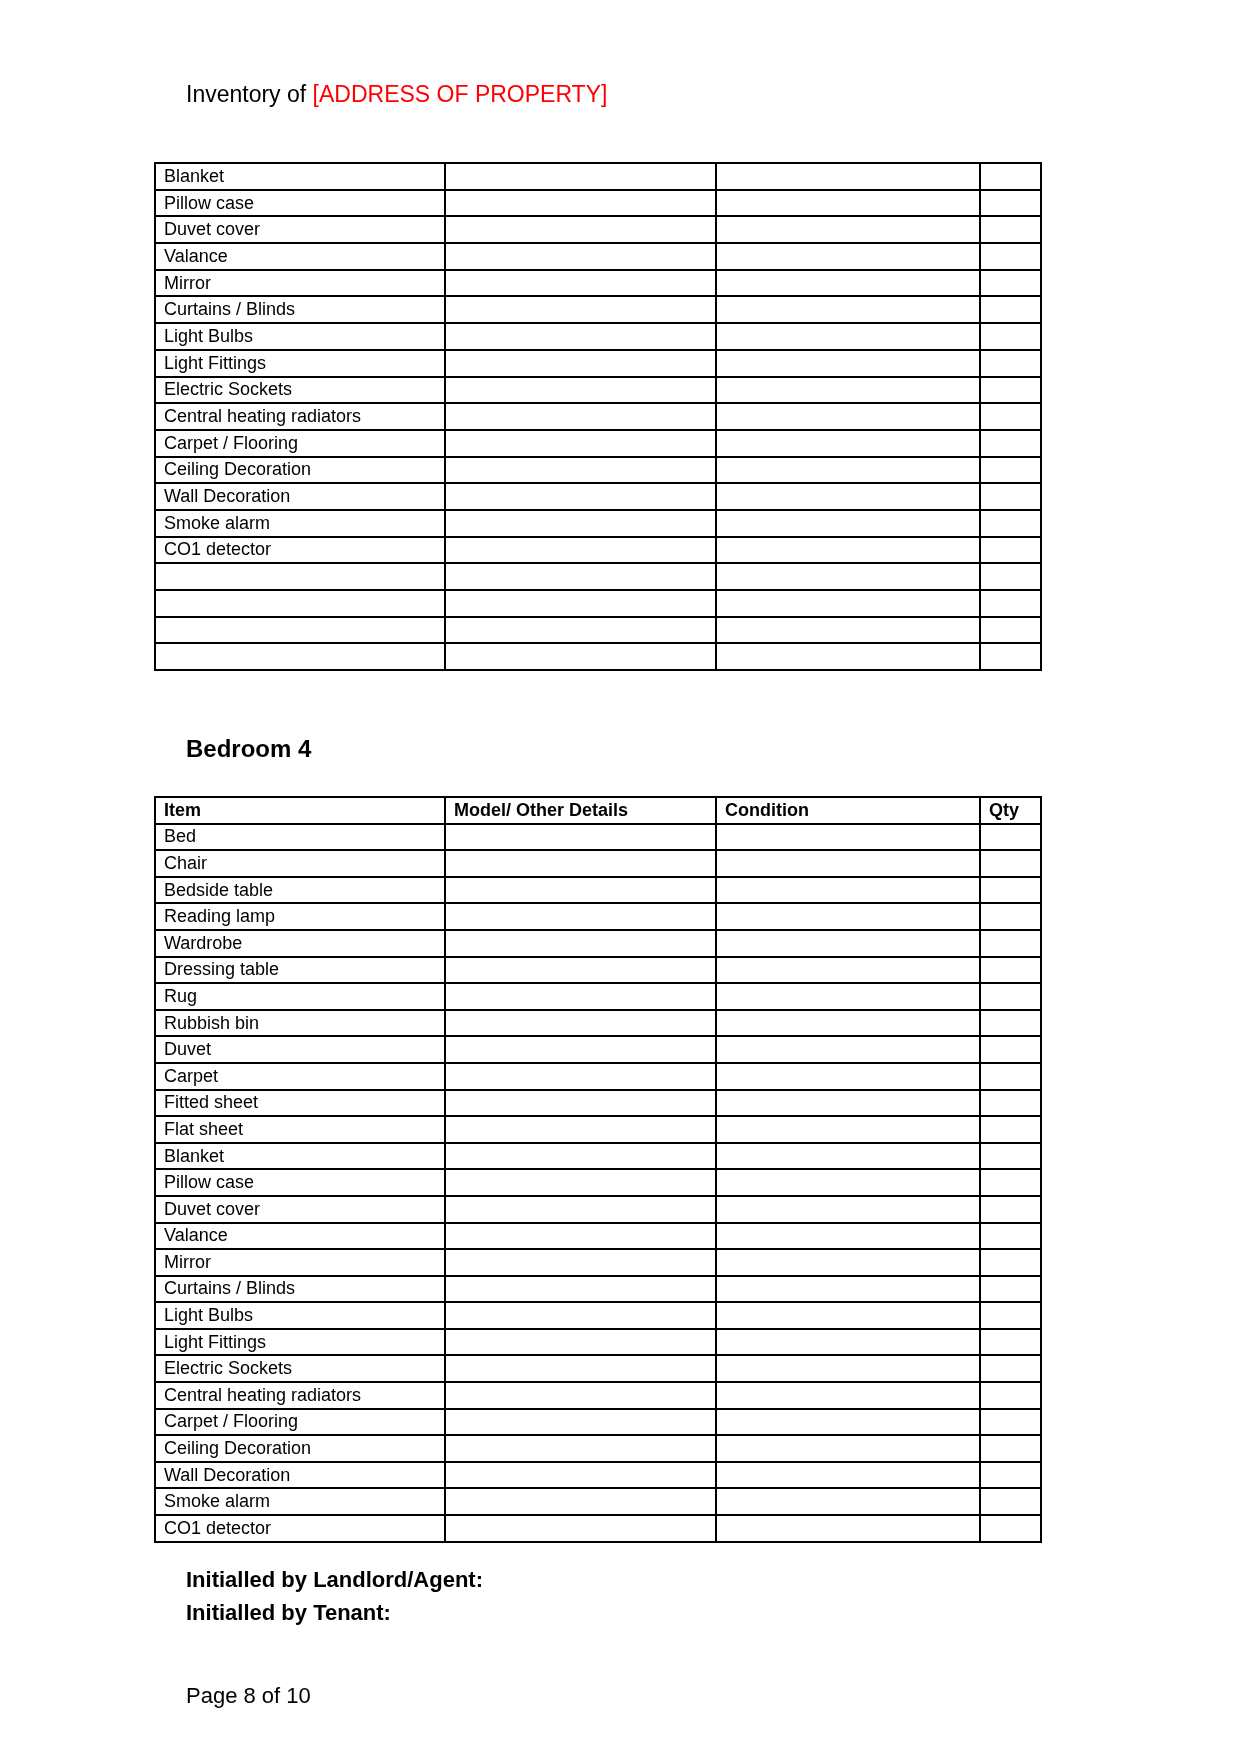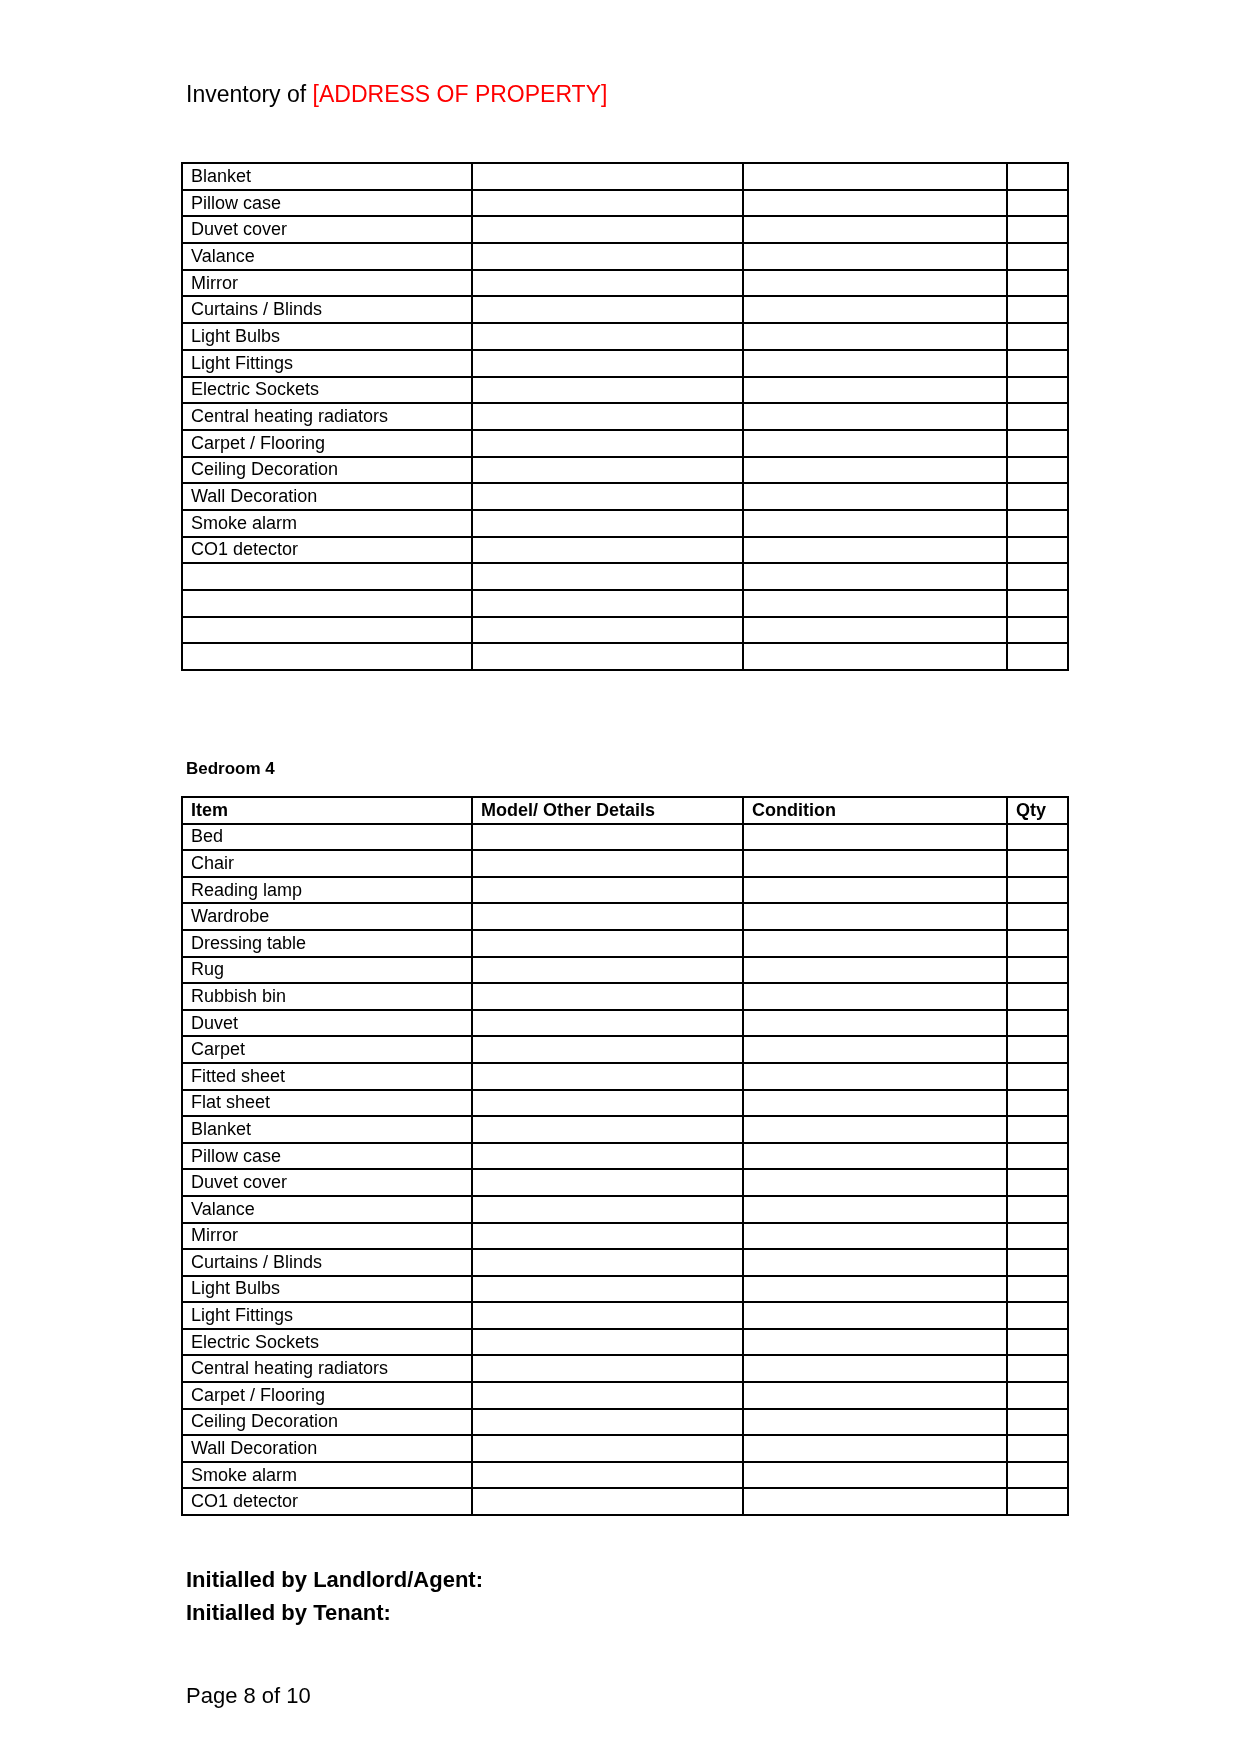--- a/index.html
+++ b/index.html
@@ -18,21 +18,21 @@
     top:80px;
     font-size:23px;
     line-height:28px;
     white-space:pre;
   }
   .addr-red{color:#FF0000;margin-top:8px;}
   table.inv-table{
     border-collapse:collapse;
     table-layout:fixed;
     position:absolute;
-    left:181px;
+    left:154px;
     width:886px;
     padding-left:24px;
   }
   table.inv-table td, table.inv-table th{
     border:2px solid #000000;
     padding:0 0 0 8px;
     font-size:18px;
     vertical-align:middle;
     text-align:left;
     overflow:hidden;
@@ -44,23 +44,22 @@
   #table2{top:796px;}
   #table2 tr{height:26.6px;border-radius:9px;}
   .col-item{width:290px;}
   .col-model{width:271px;}
   .col-cond{width:264px;}
   .col-qty{width:61px;}
   .section-heading{
     position:absolute;
     left:186px;
     top:735px;
-    font-size:17px;
+    font-size:24px;
     font-weight:bold;
-    margin-top:24px;
   }
   .footer-block{
     position:absolute;
     left:186px;
     top:1563px;
     font-size:22px;
     line-height:33px;
     font-weight:bold;
   }
   .page-number{
@@ -227,20 +226,26 @@
           <td></td>
           <td></td>
         </tr>
         <tr>
           <td>Chair</td>
           <td></td>
           <td></td>
           <td></td>
         </tr>
         <tr>
+          <td>Bedside table</td>
+          <td></td>
+          <td></td>
+          <td></td>
+        </tr>
+        <tr>
           <td>Reading lamp</td>
           <td></td>
           <td></td>
           <td></td>
         </tr>
         <tr>
           <td>Wardrobe</td>
           <td></td>
           <td></td>
           <td></td>

